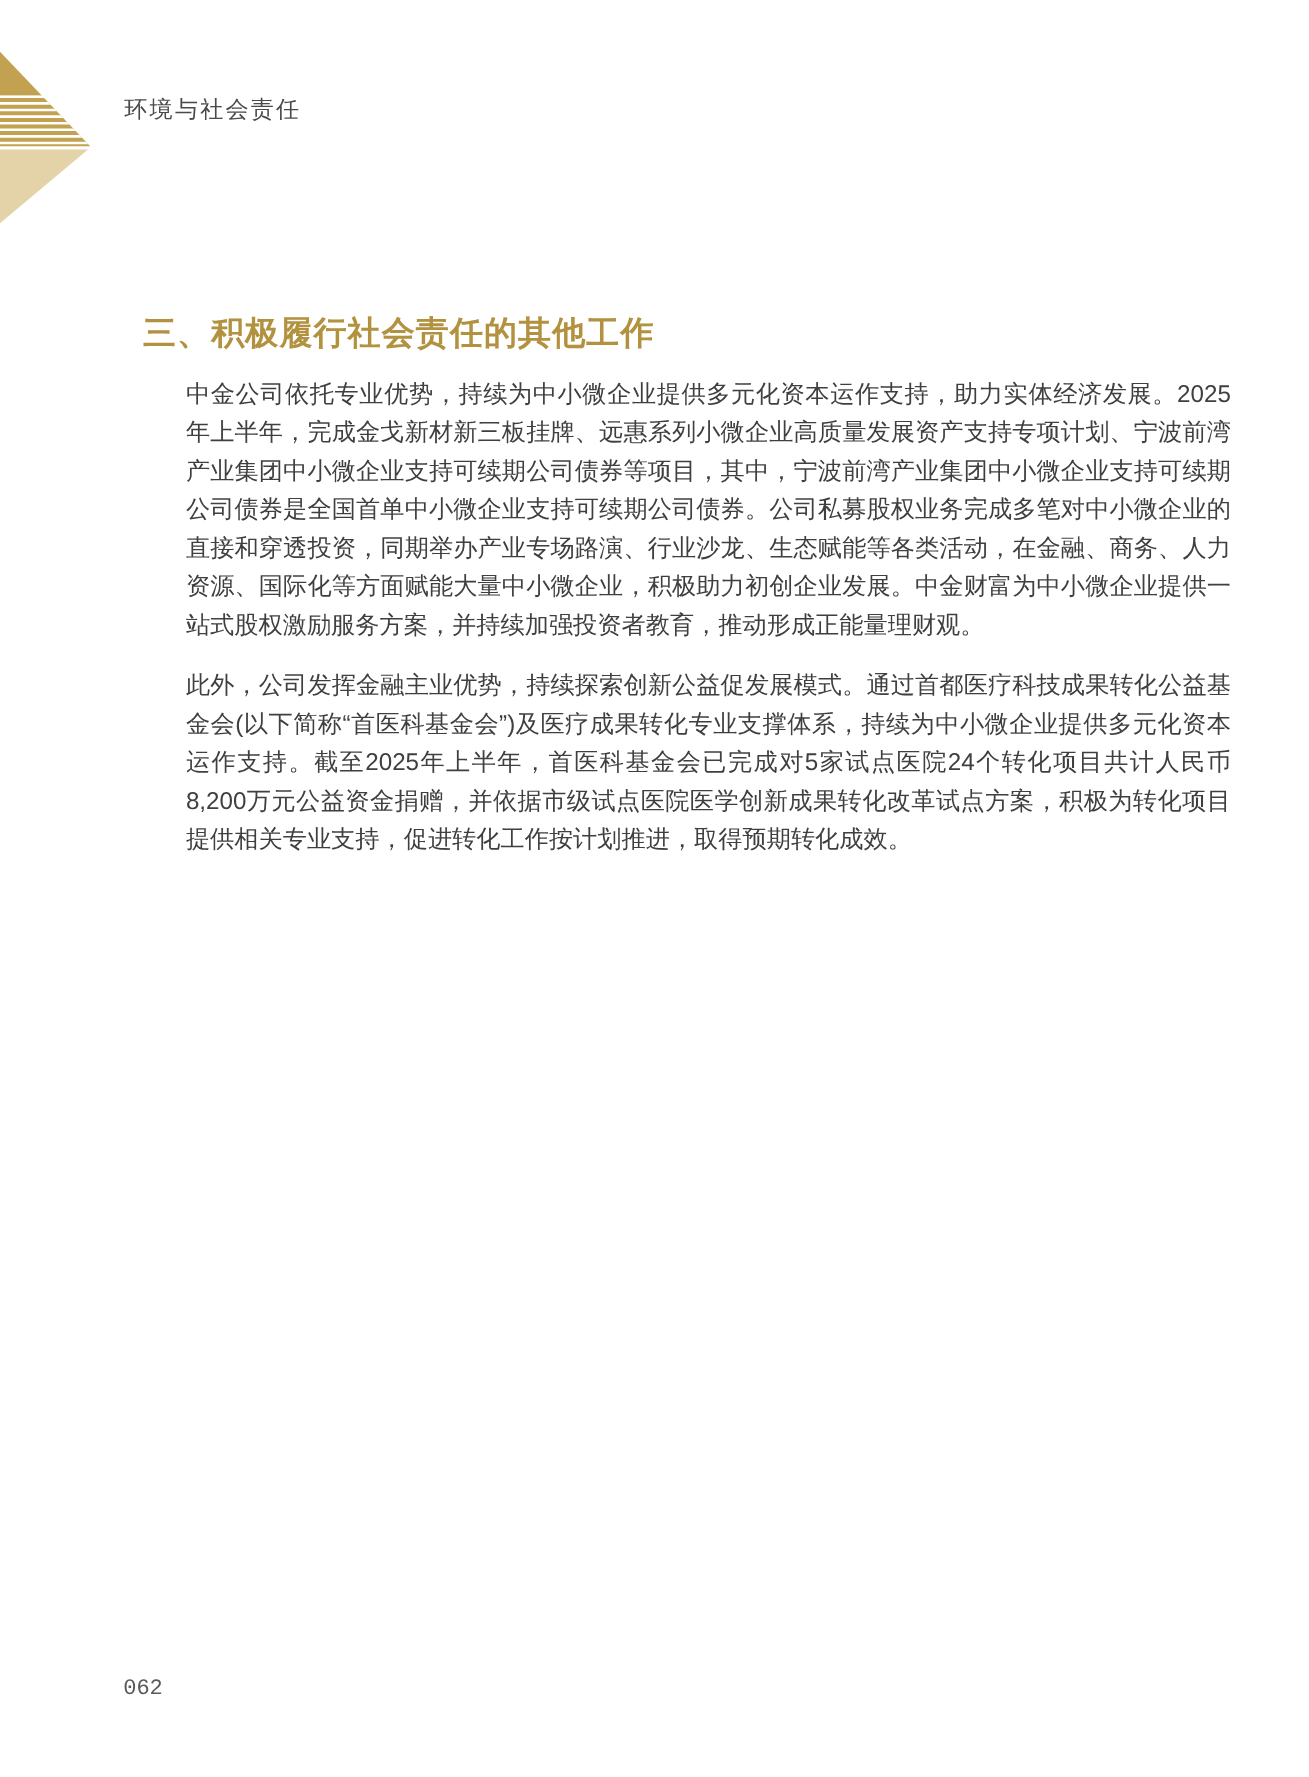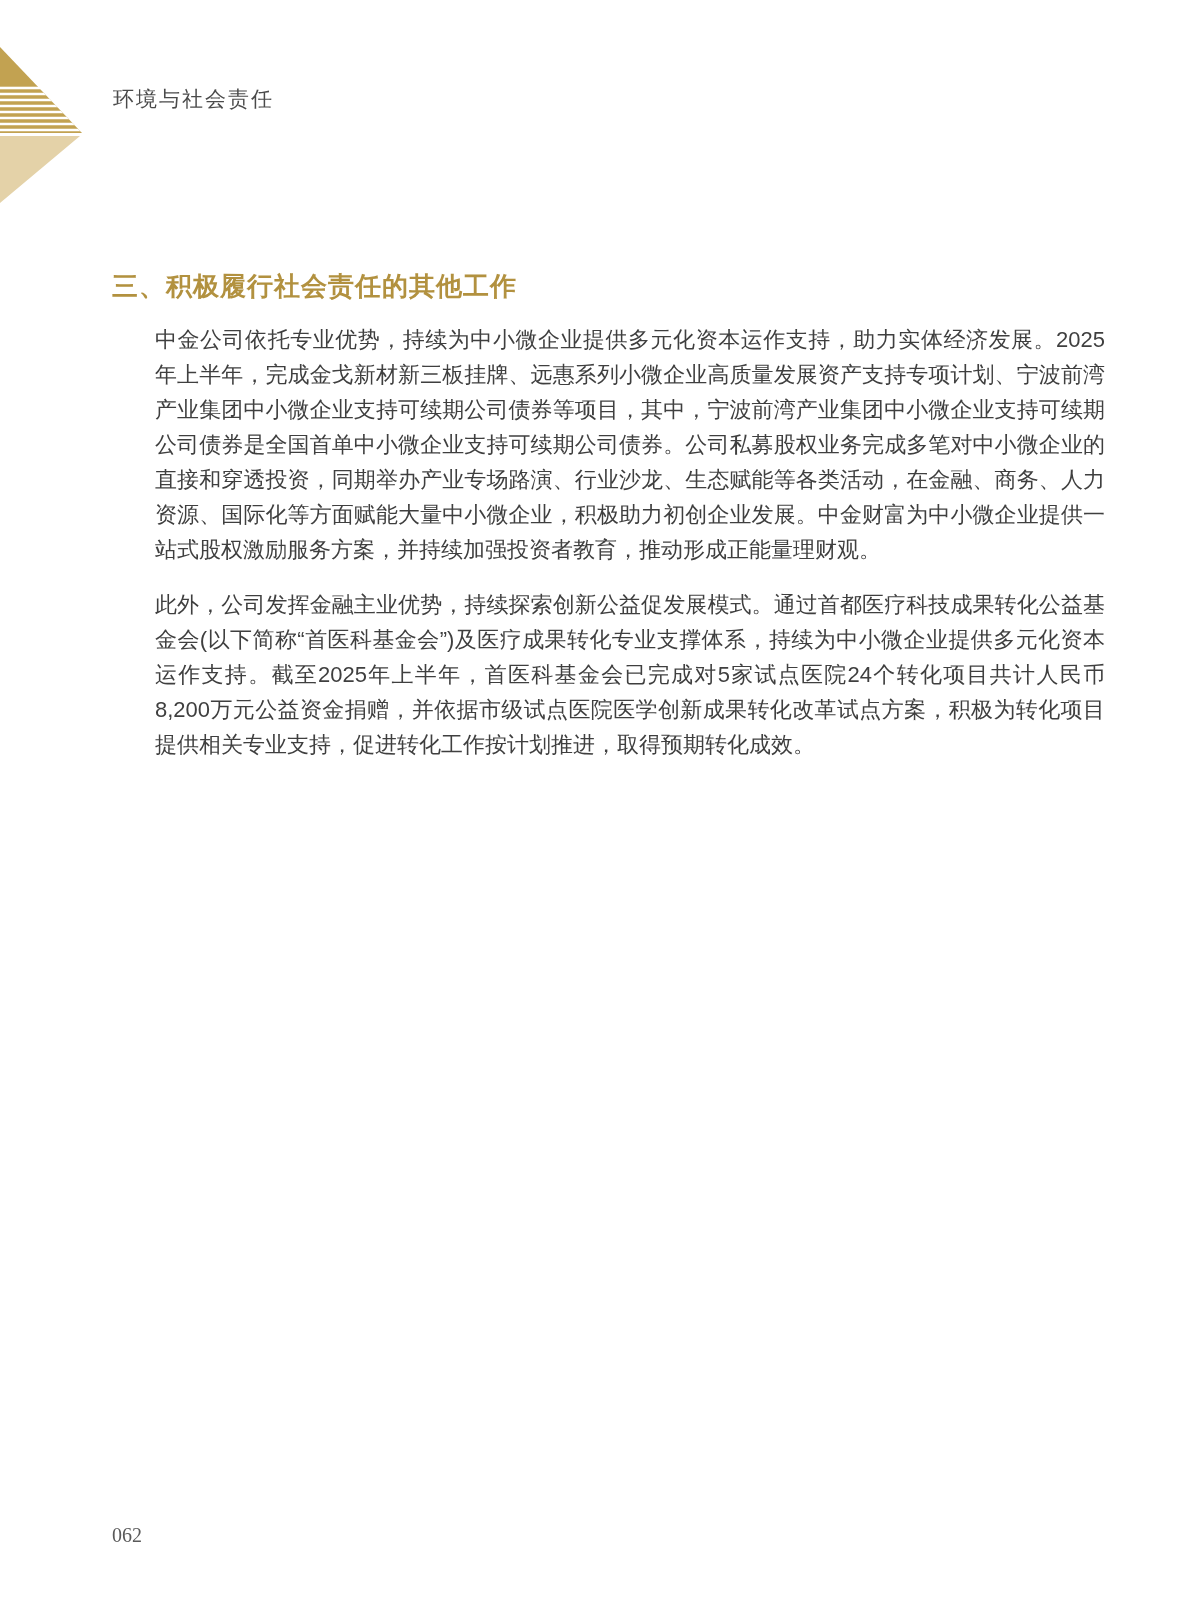--- a/index.html
+++ b/index.html
@@ -38,43 +38,43 @@
     letter-spacing:2px;
     color:var(--header-text);
   }
   .content{
     position:absolute;
     left:112px;
     top:270px;
     width:1000px;
   }
   .section-heading{
-    margin:0;
-    font-size:26px;
+    margin:18px;
+    font-size:30px;
     line-height:32px;
     font-weight:bold;
     letter-spacing:1px;
     color:var(--heading-gold);
     font-family:"Liberation Sans", sans-serif;
   }
   .body-para{
-    margin:20px 0 20px 43px;
+    margin:20px 0 20px 57px;
     width:950px;
     font-size:22px;
     line-height:35px;
     color:var(--body-text);
     text-align:justify;
     text-align-last:left;
     font-weight:300;
   }
   .page-number{
     position:absolute;
     left:112px;
     top:1524px;
-    font-family:Liberation Serif, serif;
+    font-family:Liberation Mono, monospace;
     font-size:20px;
     color:var(--pagenum-text);
   }
 </style>
 </head>
 <body>
 
 <div class="page">
 
   <svg class="corner-deco" width="92" height="210" viewBox="0 0 92 210" aria-hidden="true">

